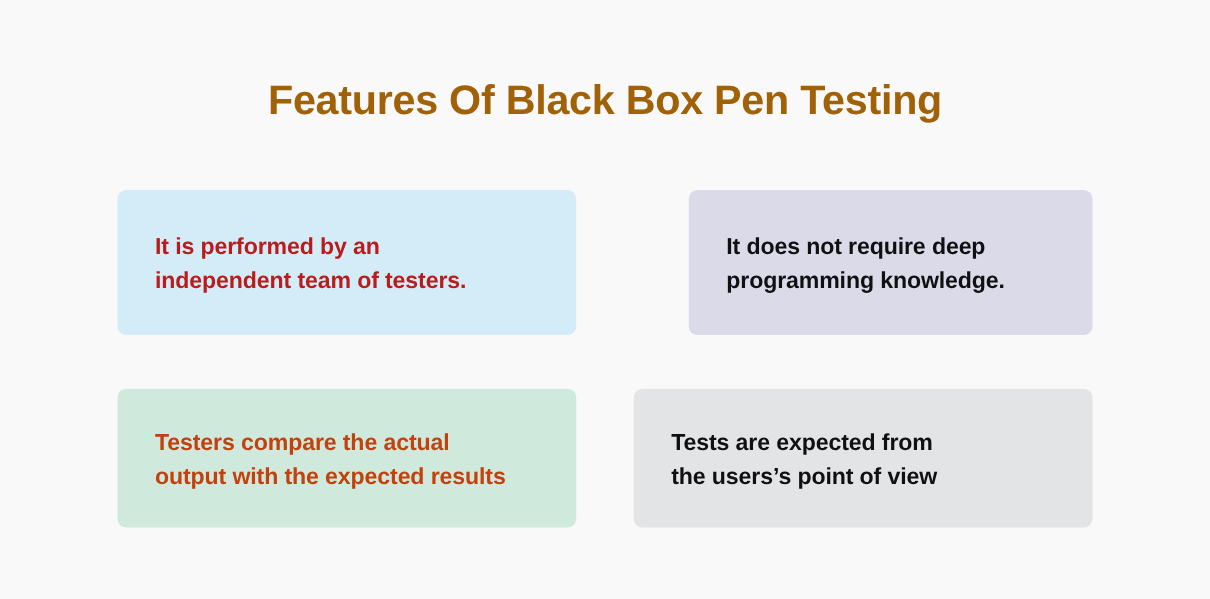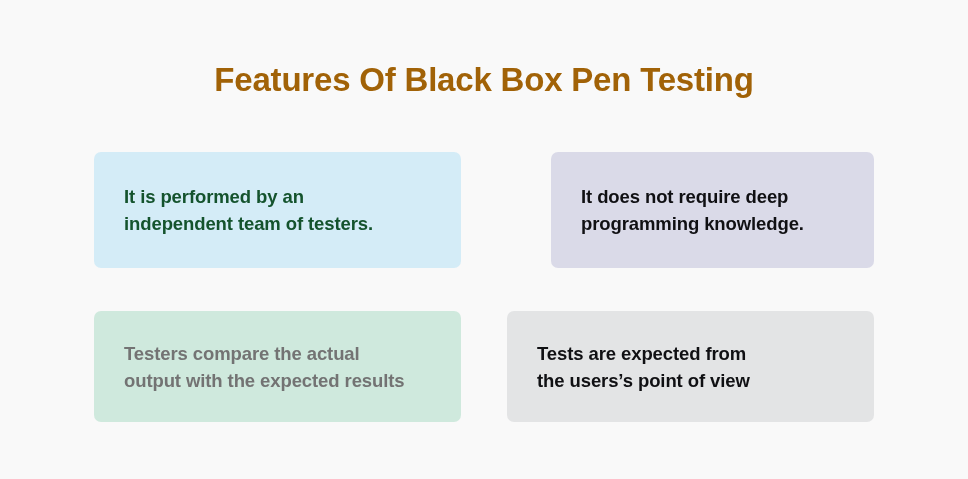--- a/index.html
+++ b/index.html
@@ -68,31 +68,31 @@
 </head>
 <body style="background: rgb(249, 249, 249);">
 
 <div class="slide">
 
   <div class="page-title" style="color: #a16207;">Features Of Black Box Pen Testing</div>
 
   <div class="card-grid">
 
     <div class="feature-card" style="background: rgb(212, 236, 247);">
-      <div class="card-text" style="color: #14532d;">It is performed by an
+      <div class="card-text" style="color: #b91c1c;">It is performed by an
 independent team of testers.</div>
     </div>
 
     <div class="feature-card" style="background: rgb(218, 218, 232); margin-left: 44px;">
       <div class="card-text" style="color: rgb(16, 16, 19);">It does not require deep
 programming knowledge.</div>
     </div>
 
     <div class="feature-card" style="background: rgb(207, 233, 221);">
-      <div class="card-text" style="color: #737373;">Testers compare the actual
+      <div class="card-text" style="color: #c2410c;">Testers compare the actual
 output with the expected results</div>
     </div>
 
     <div class="feature-card" style="background: rgb(227, 228, 229);">
       <div class="card-text" style="color: rgb(16, 16, 19);">Tests are expected from
 the users’s point of view</div>
     </div>
 
   </div>
 </div>

